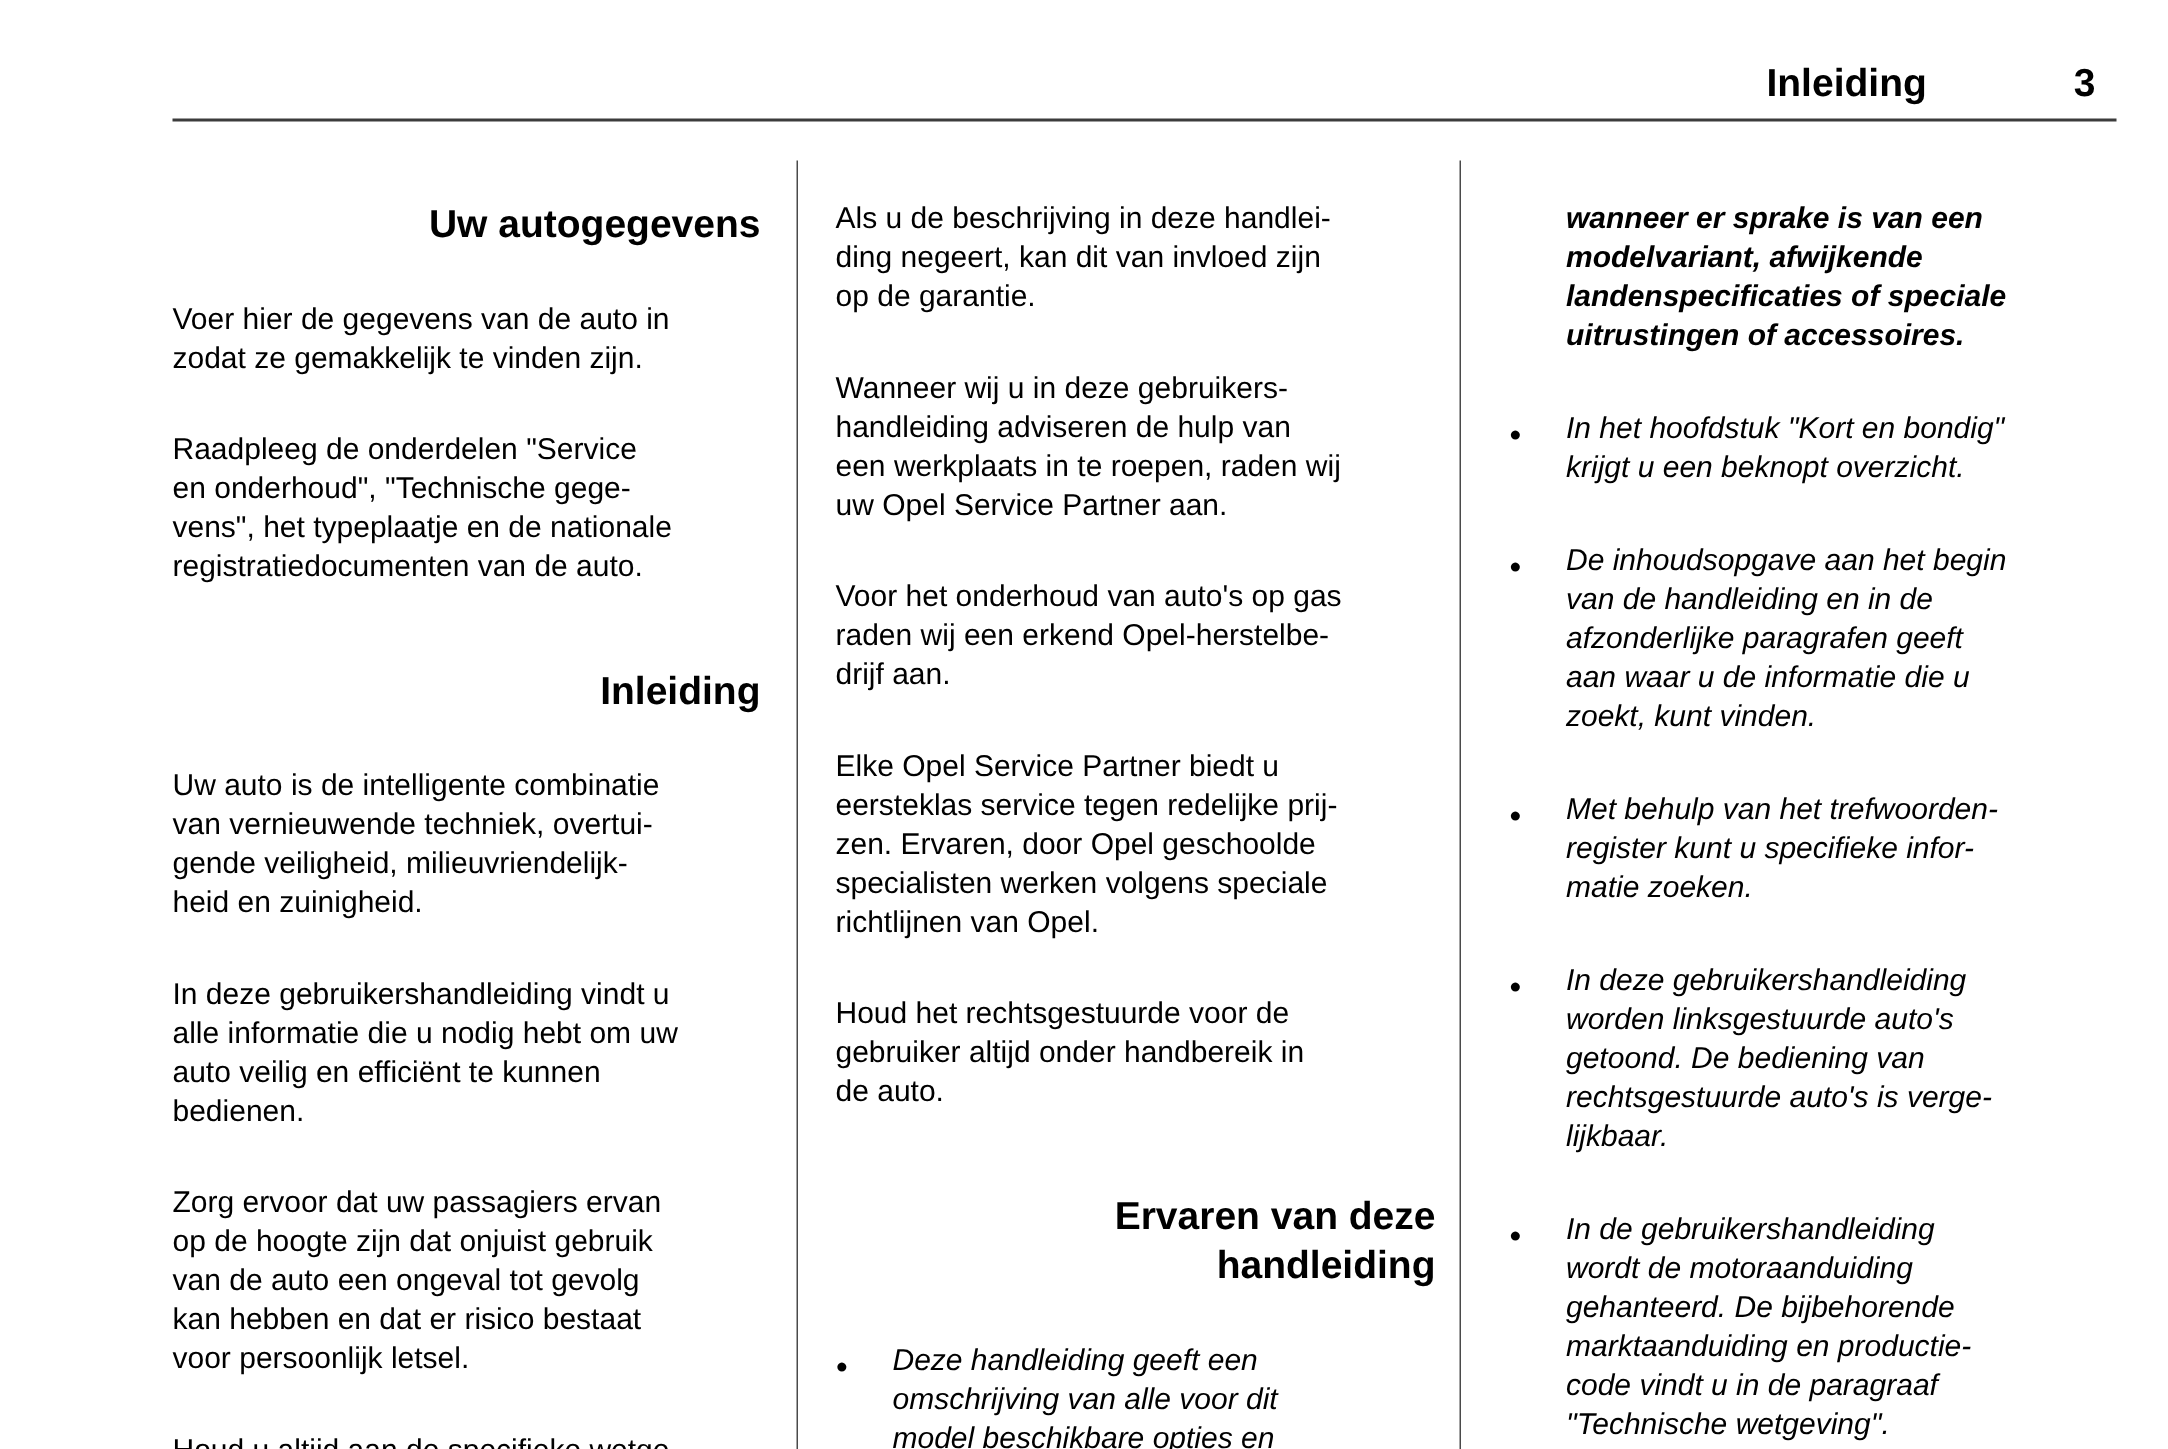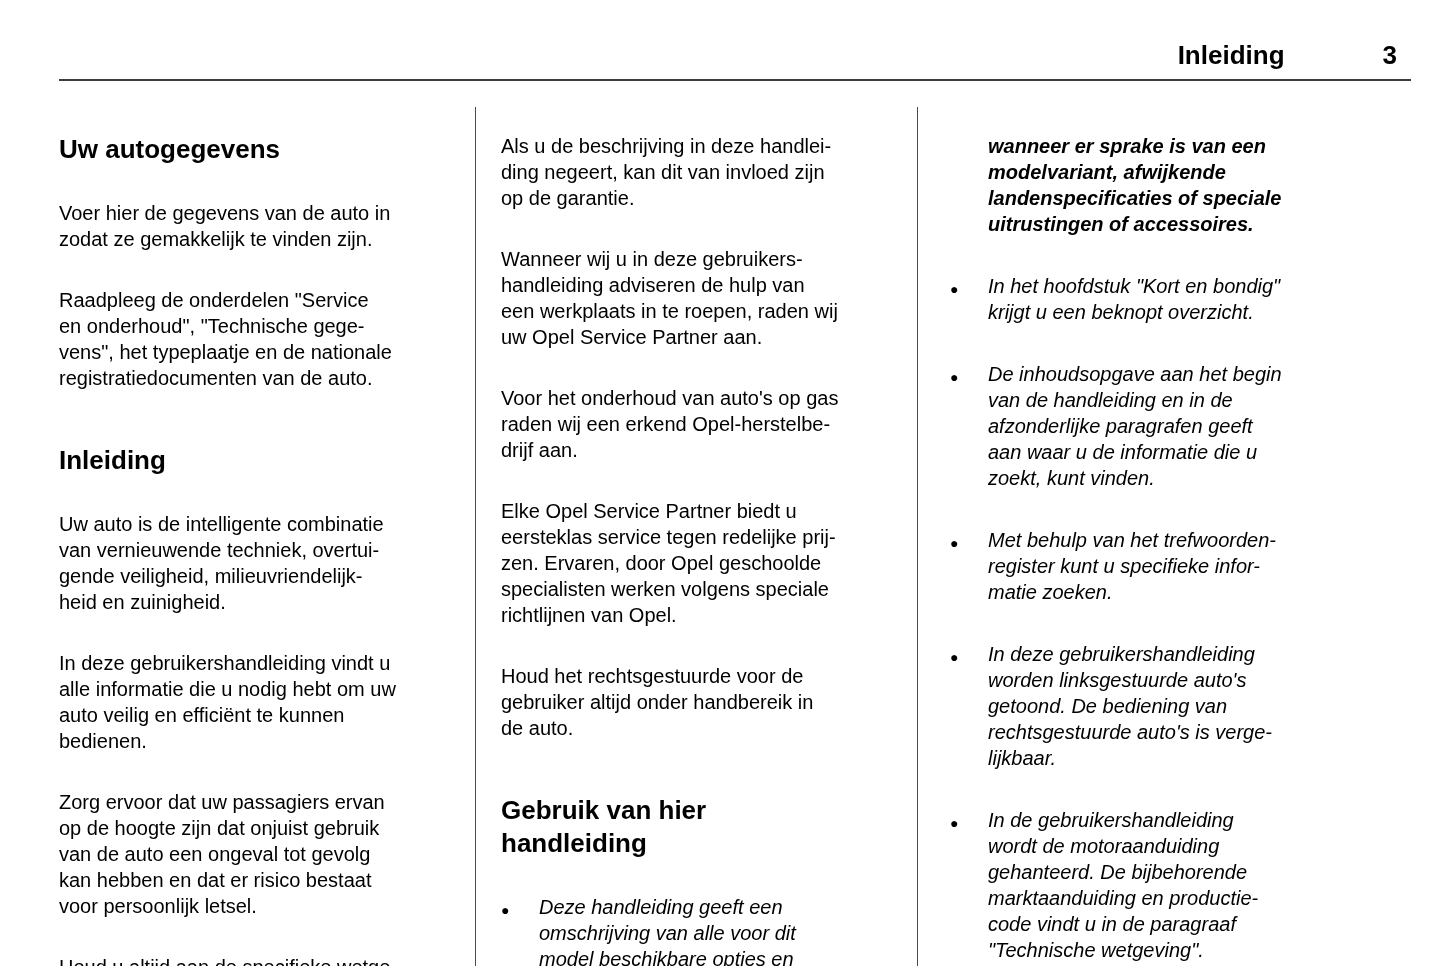--- a/index.html
+++ b/index.html
@@ -6,21 +6,21 @@
     margin: 0;
     padding: 0;
     background: #ffffff;
     color: #000000;
     font-family: "Liberation Sans", sans-serif;
   }
   .page {
     width: 1445px;
     height: 966px;
     box-sizing: border-box;
-    padding: 0 34px 0 59px;
+    padding: 0 34px 0 115px;
     overflow: hidden;
     background: #ffffff;
   }
   .header {
     display: flex;
     justify-content: flex-end;
     align-items: baseline;
     padding-top: 40px;
     padding-bottom: 8px;
     border-bottom: 2px solid #3c3c3c;
@@ -43,20 +43,21 @@
     white-space: pre-line;
   }
   .col1 { width: 416px; padding-right: 24px; }
   .col2 { width: 442px; border-left: 1px solid #4a4a4a; padding-left: 25px; padding-right: 16px; }
   .col3 { width: 438px; border-left: 1px solid #4a4a4a; padding-left: 32px; }
   h2 {
     font-size: 26px;
     line-height: 33px;
     font-weight: bold;
     margin: 0 0 8px 0;
+    text-align: right;
   }
   h2.mt { margin-top: 18px; }
   p { margin: 0 0 9px 0; }
   .bullet {
     display: flex;
     margin: 0 0 10px 0;
   }
   .bullet .marker {
     flex: 0 0 38px;
     font-size: 14px;
@@ -118,21 +119,21 @@
 raden wij een erkend Opel-herstelbe-
 drijf aan.</p>
       <p>Elke Opel Service Partner biedt u
 eersteklas service tegen redelijke prij-
 zen. Ervaren, door Opel geschoolde
 specialisten werken volgens speciale
 richtlijnen van Opel.</p>
       <p>Houd het rechtsgestuurde voor de
 gebruiker altijd onder handbereik in
 de auto.</p>
-      <h2 class="mt">Gebruik van hier
+      <h2 class="mt">Ervaren van deze
 handleiding</h2>
       <div class="bullet">
         <span class="marker">●</span>
         <span class="btext"><span>Deze handleiding geeft een
 omschrijving van alle voor dit
 model beschikbare opties en
 functies. </span></span>
       </div>
     </div>
 

